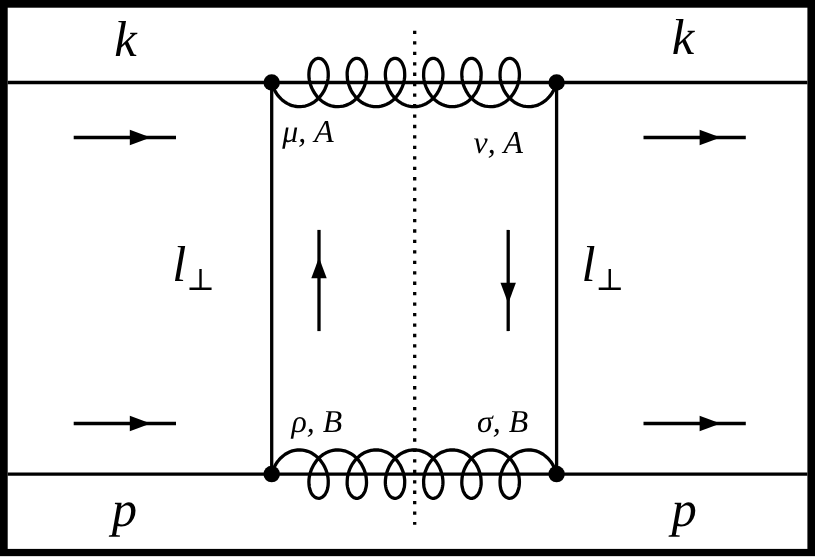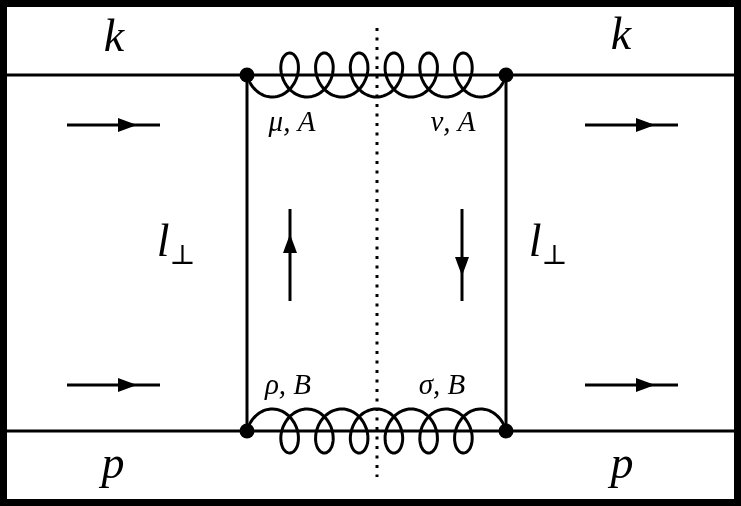--- a/index.html
+++ b/index.html
@@ -77,17 +77,17 @@
 
   <span class="lbl big" style="left:114px;top:36px">k</span>
   <span class="lbl big" style="left:621px;top:34px">k</span>
   <span class="lbl big" style="left:113px;top:463px">p</span>
   <span class="lbl big" style="left:622px;top:463px">p</span>
 
   <span class="lbl big" style="left:176px;top:243px"><span>l</span><span class="sub">⊥</span></span>
 
   <span class="lbl big" style="left:548px;top:243px"><span>l</span><span class="sub">⊥</span></span>
 
-  <span class="lbl idx" style="left:292px;top:121px">μ, A</span>
-  <span class="lbl idx" style="left:453px;top:121px">ν, A</span>
+  <span class="lbl idx" style="left:280px;top:121px">μ, A</span>
+  <span class="lbl idx" style="left:453px;top:131px">ν, A</span>
   <span class="lbl idx" style="left:288px;top:384px">ρ, B</span>
-  <span class="lbl idx" style="left:442px;top:384px">σ, B</span>
+  <span class="lbl idx" style="left:457px;top:384px">σ, B</span>
 </div>
 
 </body></html>

